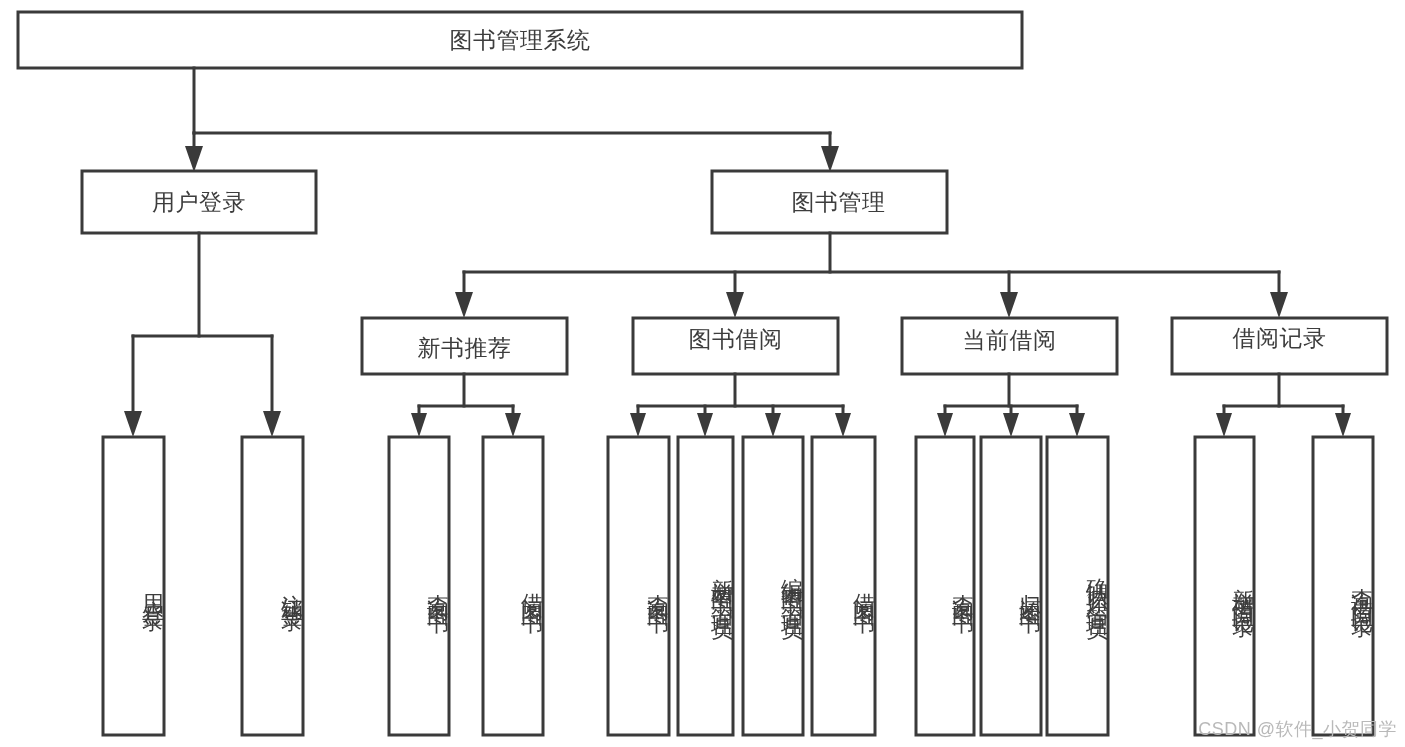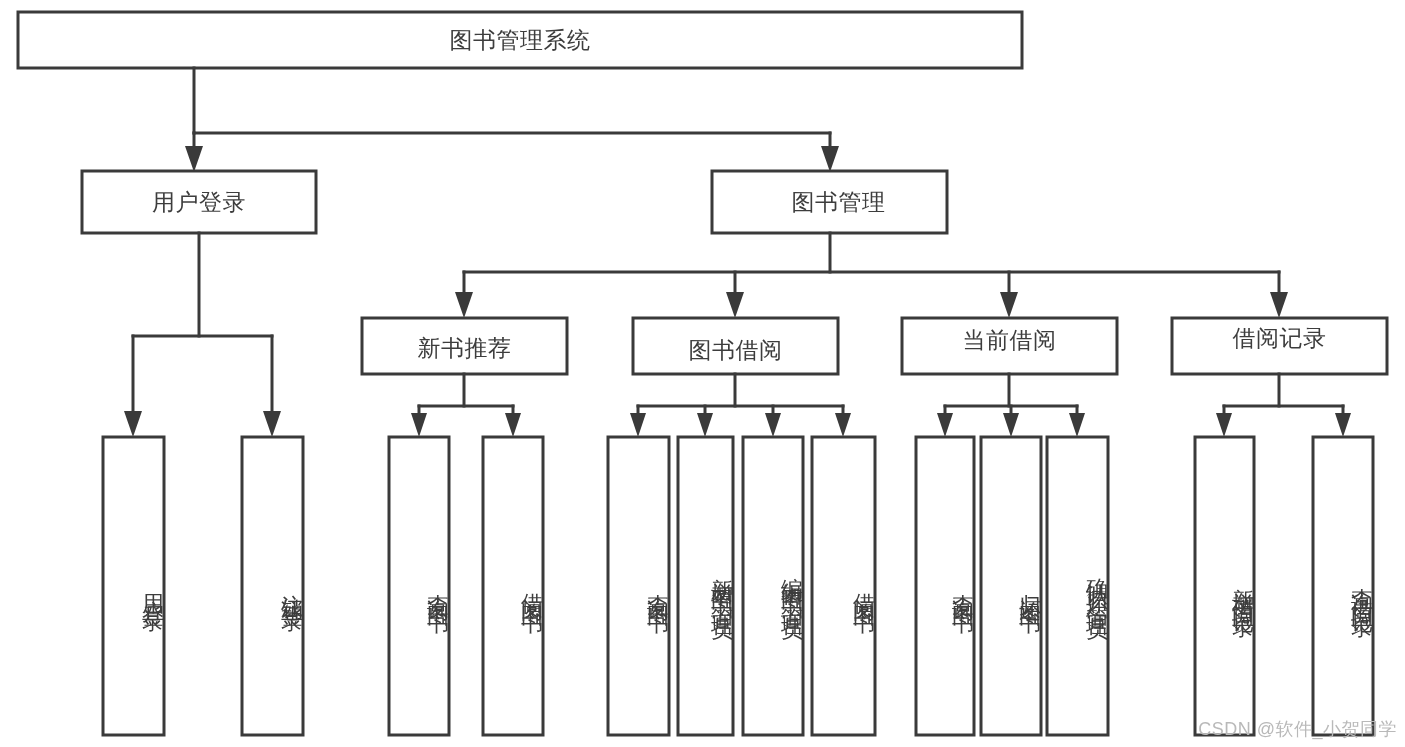--- a/index.html
+++ b/index.html
@@ -186,21 +186,21 @@
     </g>
 
   </svg>
 
   <div class="node-label horizontal" style="left:18px; top:12px; width:1004px; height:56px;">图书管理系统</div>
 
   <div class="node-label horizontal" style="left:82px; top:171px; width:234px; height:62px;">用户登录</div>
   <div class="node-label horizontal" style="left:712px; top:171px; width:253px; height:62px;">图书管理</div>
 
   <div class="node-label horizontal" style="left:362px; top:318px; width:205px; height:60px;">新书推荐</div>
-  <div class="node-label horizontal" style="left:633px; top:322px; width:205px; height:56px;">图书借阅</div>
+  <div class="node-label horizontal" style="left:633px; top:311px; width:205px; height:56px;">图书借阅</div>
   <div class="node-label horizontal" style="left:902px; top:318px; width:215px; height:44px;">当前借阅</div>
   <div class="node-label horizontal" style="left:1172px; top:318px; width:215px; height:41px;">借阅记录</div>
 
   <div class="node-label vertical" style="left:103px; top:437px; width:61px; height:298px;">用户登录</div>
   <div class="node-label vertical" style="left:242px; top:437px; width:61px; height:298px;">注销登录</div>
 
   <div class="node-label vertical" style="left:389px; top:437px; width:60px; height:298px;">查询图书</div>
   <div class="node-label vertical" style="left:483px; top:437px; width:60px; height:298px;">借阅图书</div>
 
   <div class="node-label vertical" style="left:608px; top:437px; width:61px; height:298px;">查询图书</div>

